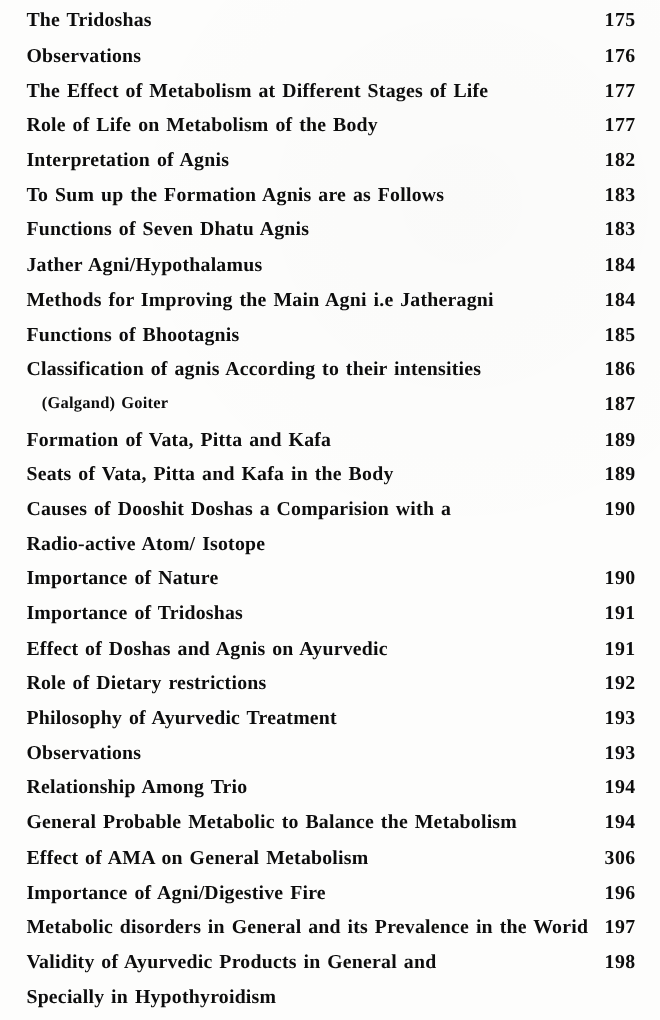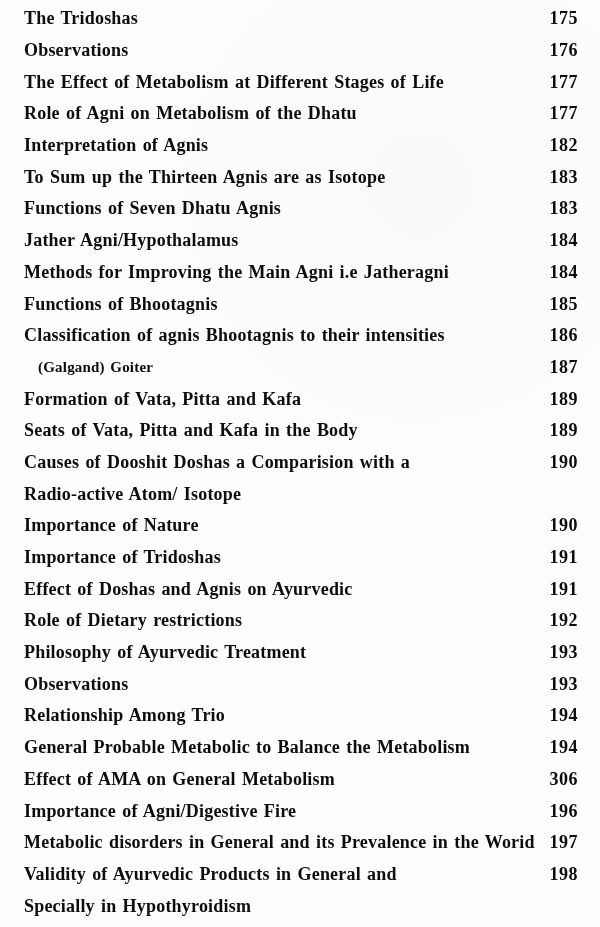--- a/index.html
+++ b/index.html
@@ -69,49 +69,49 @@
       </div>
       <div class="toc-row">
         <span class="toc-title">Observations</span>
         <span class="toc-page">176</span>
       </div>
       <div class="toc-row">
         <span class="toc-title">The Effect of Metabolism at Different Stages of Life</span>
         <span class="toc-page">177</span>
       </div>
       <div class="toc-row">
-        <span class="toc-title">Role of Agni on Metabolism of the Dhatu</span>
+        <span class="toc-title">Role of Life on Metabolism of the Body</span>
         <span class="toc-page">177</span>
       </div>
       <div class="toc-row">
         <span class="toc-title">Interpretation of Agnis</span>
         <span class="toc-page">182</span>
       </div>
       <div class="toc-row">
-        <span class="toc-title">To Sum up the Thirteen Agnis are as Isotope</span>
+        <span class="toc-title">To Sum up the Formation Agnis are as Follows</span>
         <span class="toc-page">183</span>
       </div>
       <div class="toc-row">
         <span class="toc-title">Functions of Seven Dhatu Agnis</span>
         <span class="toc-page">183</span>
       </div>
       <div class="toc-row">
         <span class="toc-title">Jather Agni/Hypothalamus</span>
         <span class="toc-page">184</span>
       </div>
       <div class="toc-row">
         <span class="toc-title">Methods for Improving the Main Agni i.e Jatheragni</span>
         <span class="toc-page">184</span>
       </div>
       <div class="toc-row">
         <span class="toc-title">Functions of Bhootagnis</span>
         <span class="toc-page">185</span>
       </div>
       <div class="toc-row">
-        <span class="toc-title">Classification of agnis Bhootagnis to their intensities</span>
+        <span class="toc-title">Classification of agnis According to their intensities</span>
         <span class="toc-page">186</span>
       </div>
       <div class="toc-row indent">
         <span class="toc-title">(Galgand) Goiter</span>
         <span class="toc-page">187</span>
       </div>
       <div class="toc-row">
         <span class="toc-title">Formation of Vata, Pitta and Kafa</span>
         <span class="toc-page">189</span>
       </div>

